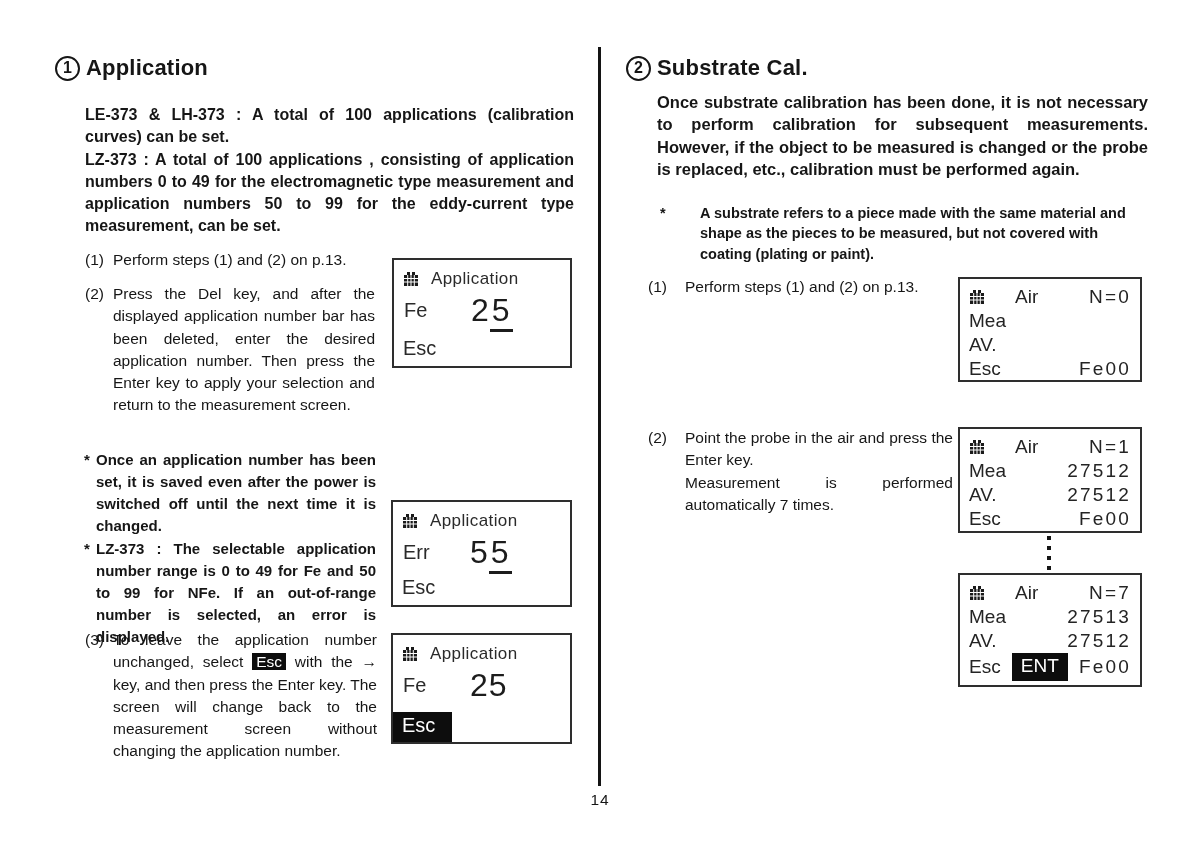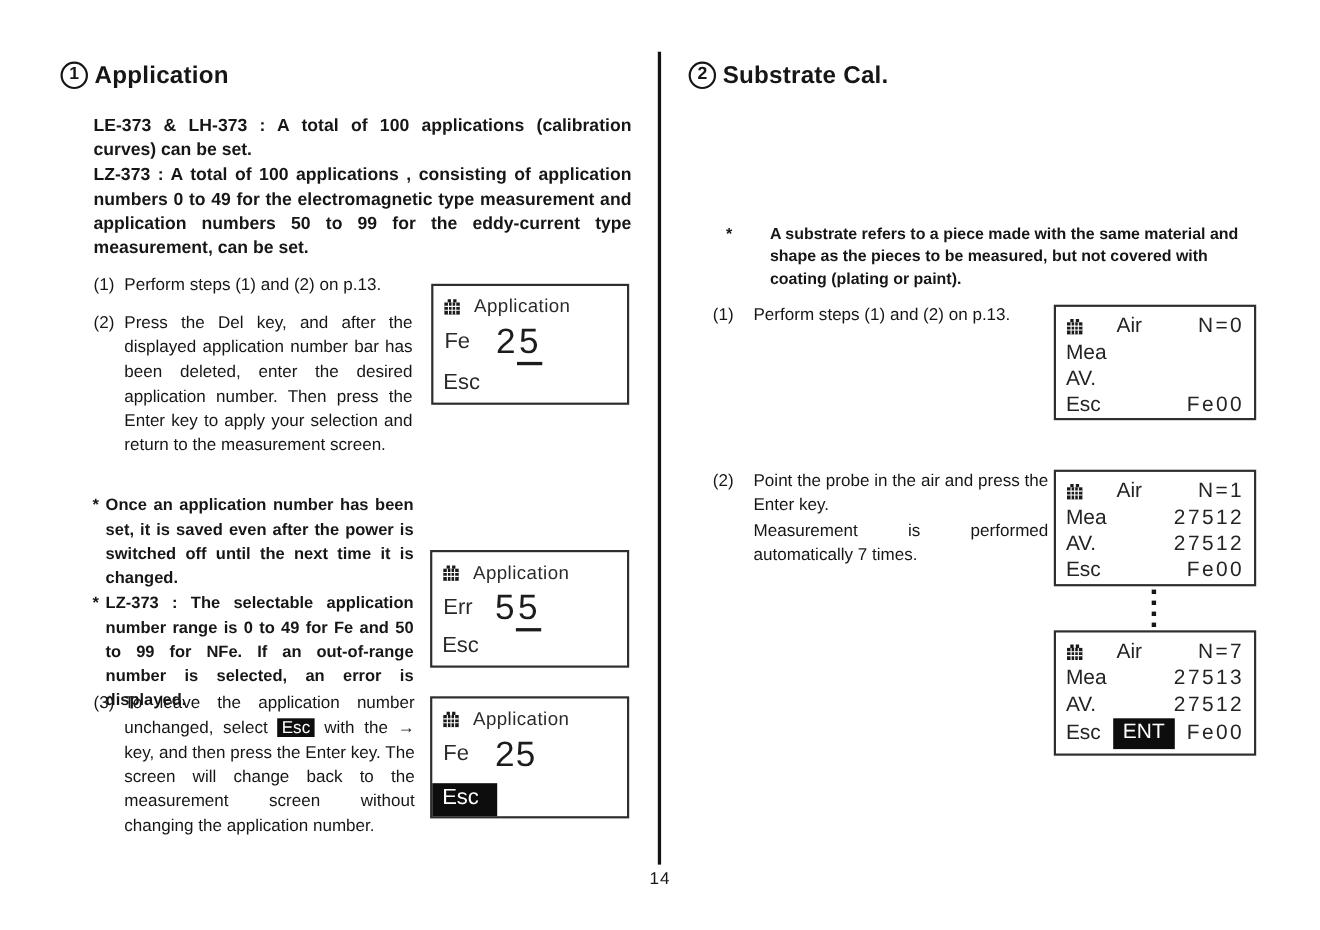--- a/index.html
+++ b/index.html
@@ -31,21 +31,21 @@
   .note.small{font-size:14.5px;line-height:20.3px;}
   .chip{background:#0d0d0d;color:#ffffff;padding:0 4px;}
 
   
   .divider{position:absolute;left:598px;top:47px;width:2.5px;height:739px;background:#141414;}
   .pagenum{position:absolute;top:791px;left:0;width:1200px;text-align:center;font-size:15.5px;letter-spacing:1px;}
 
   
   .lcd{position:absolute;border:2px solid #2e2e2e;background:#ffffff;box-sizing:border-box;}
   .lcd-head{display:flex;align-items:center;gap:12px;padding:9px 0 0 9px;font-size:17px;letter-spacing:0.4px;color:#2a2a2a;}
-  .lcd-main{display:flex;align-items:center;padding-left:10px;margin-top:3px;}
+  .lcd-main{display:flex;align-items:center;padding-left:10px;margin-top:3px;gap:20px;}
   .lcd-label{font-size:20px;width:47px;color:#2a2a2a;flex:0 0 auto;}
   .lcd-value{font-size:32px;letter-spacing:1px;color:#1c1c1c;}
   .lcd-cursor{border-bottom:3px solid #1c1c1c;padding:0 2px 1px;}
   .lcd-esc{position:absolute;left:9px;bottom:6px;font-size:20px;color:#2a2a2a;}
   .lcd-esc.inverted{left:0;bottom:0;background:#0d0d0d;color:#ffffff;padding:2px 17px 5px 9px;}
 
   
   .lcd4{display:flex;flex-direction:column;justify-content:space-between;padding:6px 9px 7px 9px;}
   .lcd4-row{display:flex;justify-content:space-between;align-items:center;font-size:19px;color:#242424;line-height:24px;}
   .lcd4-left{display:flex;align-items:center;gap:30px;}
@@ -150,20 +150,21 @@
   </div>
 
   <div class="divider"></div>
   <div class="pagenum">14</div>
 
   <div class="abs heading" style="left:626px;top:55px;">
     <span class="circ">2</span>
     <span class="heading-text">Substrate Cal.</span>
   </div>
 
+  <div class="abs intro" style="left:657px;top:91px;width:491px;font-size:16.5px;">Once substrate calibration has been done, it is not necessary to perform calibration for subsequent measurements. However, if the object to be measured is changed or the probe is replaced, etc., calibration must be performed again.</div>
 
   <div class="abs note small" style="left:660px;top:203px;width:470px;">
     <span class="note-marker">*</span>
     <span class="note-text" style="text-align:left;margin-left:28px;">A substrate refers to a piece made with the same material and shape as the pieces to be measured, but not covered with coating (plating or paint).</span>
   </div>
 
   <div class="abs step" style="left:648px;top:276px;width:310px;">
     <span class="step-num wide">(1)</span>
     <span class="step-text" style="text-align:left;">Perform steps (1) and (2) on p.13.</span>
   </div>

